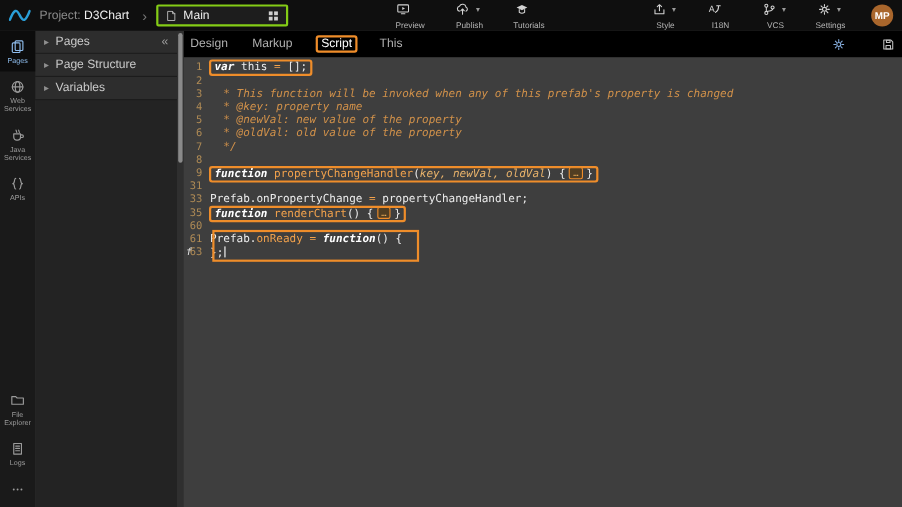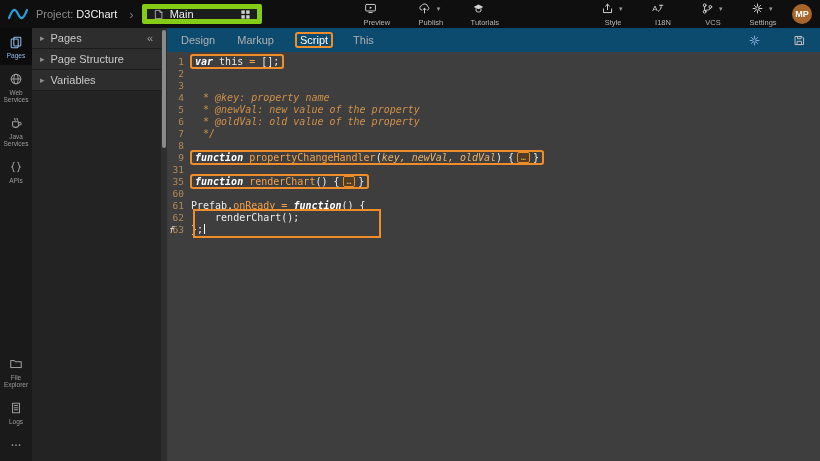--- a/index.html
+++ b/index.html
@@ -12,35 +12,35 @@
   }
   svg.ic{ fill:none; stroke:currentColor; stroke-width:1.2; stroke-linecap:round; stroke-linejoin:round; display:block; }
 
   
   .topbar{ position:absolute; top:0; left:0; right:0; height:28px; background:#0f0f0f;
     display:flex; align-items:center; padding:0 8px; gap:8px; z-index:10; }
   .logo svg{ width:20px; height:15px; }
   .proj{ font-size:11px; white-space:nowrap; color:#f0f0f0; }
   .proj .dim{ color:#8b8b8b; }
   .chev{ color:#777; font-size:13px; margin-left:4px; cursor:pointer; }
-  .main-tab{ display:flex; align-items:center; gap:6px; background:#1d1d1d; border:5px solid #84cc16;
+  .main-tab{ display:flex; align-items:center; gap:6px; background:#1d1d1d; border:2px solid #84cc16;
     height:20px; padding:0 6px; min-width:120px; border-radius:2px; font-size:11px; color:#eee; cursor:pointer; }
   .main-tab .ticon svg{ width:11px; height:11px; color:#bdbdbd; }
   .main-tab .grid{ margin-left:auto; color:#cfcfcf; }
   .main-tab .grid svg{ width:11px; height:11px; }
   .tb-spacer{ flex:1; }
   .tb-center{ display:flex; gap:16px; }
   .tb-right{ display:flex; gap:12px; margin-right:4px; }
   .tb-item{ display:flex; flex-direction:column; align-items:center; width:38px; cursor:pointer; }
   .tb-ic{ position:relative; height:14px; color:#d3d3d3; }
   .tb-ic svg{ width:13px; height:13px; }
   .crt{ position:absolute; right:-9px; top:3px; font-size:7px; color:#9a9a9a; font-style:normal; }
   .tb-lb{ font-size:7.5px; color:#b5b5b5; margin-top:2px; white-space:nowrap;padding-left:12px; }
   .avatar{ width:20px; height:20px; border-radius:50%; background:#a9662c; color:#fff; font-size:9px;
-    display:flex; align-items:center; justify-content:center; font-weight:bold; margin-left:4px; cursor:pointer; }
+    display:flex; align-items:center; justify-content:center; font-weight:bold; margin-left:12px; cursor:pointer; }
 
   
   .rail{ position:absolute; top:28px; left:0; bottom:0; width:32px; background:#1a1a1a;
     display:flex; flex-direction:column; z-index:5; }
   .rail-item{ display:flex; flex-direction:column; align-items:center; padding:7px 1px 6px; gap:3px;
     color:#9b9b9b; cursor:pointer; }
   .rail-item svg{ width:14px; height:14px; }
   .rlb{ font-size:6.5px; text-align:center; line-height:7px; }
   .rail-item.active{ background:#0c0c0c; color:#8ebcec; }
   .rail-bottom{ margin-top:auto; }
@@ -52,21 +52,21 @@
   .exp-chev{ color:#8f8f8f; font-size:9px; }
   .exp-collapse{ margin-left:auto; color:#9f9f9f; font-size:11px; }
 
   
   .scrollstrip{ position:absolute; top:28px; left:161px; bottom:0; width:6px; background:#2f2f2f; z-index:6; }
   .scrollthumb{ position:absolute; top:2px; left:1px; width:4px; height:118px; background:#8a8a8a; border-radius:2px; }
 
   
   .editor{ position:absolute; top:28px; left:167px; right:0; bottom:0; background:#3e3e3e;
     display:flex; flex-direction:column; }
-  .tabbar{ height:24px; background:#0c4a6e; display:flex; align-items:center; gap:22px; padding:0 14px; flex:none; }
+  .tabbar{ height:24px; background:#000000; display:flex; align-items:center; gap:22px; padding:0 6px; flex:none; }
   .tab{ font-size:11px; color:#b0b0b0; cursor:pointer; }
   .tab.active{ color:#fff; }
   .tabbar .sp{ flex:1; }
   .tbar-ic{ cursor:pointer; }
   .tbar-ic svg{ width:13px; height:13px; }
   .tb-gear{ color:#86aede; }
   .tb-save{ color:#c0c0c0; margin-left:10px; }
 
   .code-wrap{ position:relative; flex:1; padding-top:4px; overflow:hidden;
     font-family:"DejaVu Sans Mono", monospace; font-size:10px; line-height:12px; }
@@ -307,29 +307,29 @@
           <path d="M3 3h8l2 2v8H3z"></path>
           <rect x="5.5" y="9" width="5" height="4"></rect>
           <rect x="6" y="3.2" width="4" height="2.6"></rect>
         </svg>
     </span>
   </div>
   <div class="code-wrap">
     <div>
         <div class="cl"><span class="gut">1</span><span class="cd"><span class="abox"><span class="tk-k">var </span><span class="tk-p">this </span><span class="tk-o">= </span><span class="tk-p">[];</span></span></span></div>
         <div class="cl"><span class="gut">2</span><span class="cd"></span></div>
-        <div class="cl"><span class="gut">3</span></div>
+        <div class="cl"><span class="gut">3</span><span class="cd"><span class="tk-c">  * This function will be invoked when any of this prefab's property is changed</span></span></div>
         <div class="cl"><span class="gut">4</span><span class="cd"><span class="tk-c">  * @key: property name</span></span></div>
         <div class="cl"><span class="gut">5</span><span class="cd"><span class="tk-c">  * @newVal: new value of the property</span></span></div>
         <div class="cl"><span class="gut">6</span><span class="cd"><span class="tk-c">  * @oldVal: old value of the property</span></span></div>
         <div class="cl"><span class="gut">7</span><span class="cd"><span class="tk-c">  */</span></span></div>
         <div class="cl"><span class="gut">8</span><span class="cd"></span></div>
         <div class="cl"><span class="gut">9</span><span class="cd"><span class="abox"><span class="tk-k">function </span><span class="tk-f">propertyChangeHandler</span><span class="tk-p">(</span><span class="tk-pr">key, newVal, oldVal</span><span class="tk-p">) {</span><span class="pill">…</span><span class="tk-p">}</span></span></span></div>
         <div class="cl"><span class="gut">31</span></div>
+        <div class="cl"><span class="gut">33</span><span class="cd"><span class="tk-p">Prefab.onPropertyChange </span><span class="tk-o">= </span><span class="tk-p">propertyChangeHandler;</span></span></div>
         <div class="cl"><span class="gut">35</span><span class="cd"><span class="abox"><span class="tk-k">function </span><span class="tk-f">renderChart</span><span class="tk-p">() {</span><span class="pill">…</span><span class="tk-p">}</span></span></span></div>
         <div class="cl"><span class="gut">60</span><span class="cd"></span></div>
         <div class="cl"><span class="gut">61</span><span class="cd"><span class="tk-p">Prefab.</span><span class="tk-f">onReady</span><span class="tk-o"> = </span><span class="tk-k">function</span><span class="tk-p">() {</span></span></div>
-        <div class="cl"><span class="gut">62</span><span class="cd"><span class="tk-p">    renderChart();</span></span></div>
         <div class="cl"><span class="gut"><i class="mark">f</i>63</span><span class="cd"><span class="tk-p">};</span><span class="caret"></span></span></div>
       </div>
     <div class="annot-group"></div>
   </div>
 </div>
 
 </body></html>

